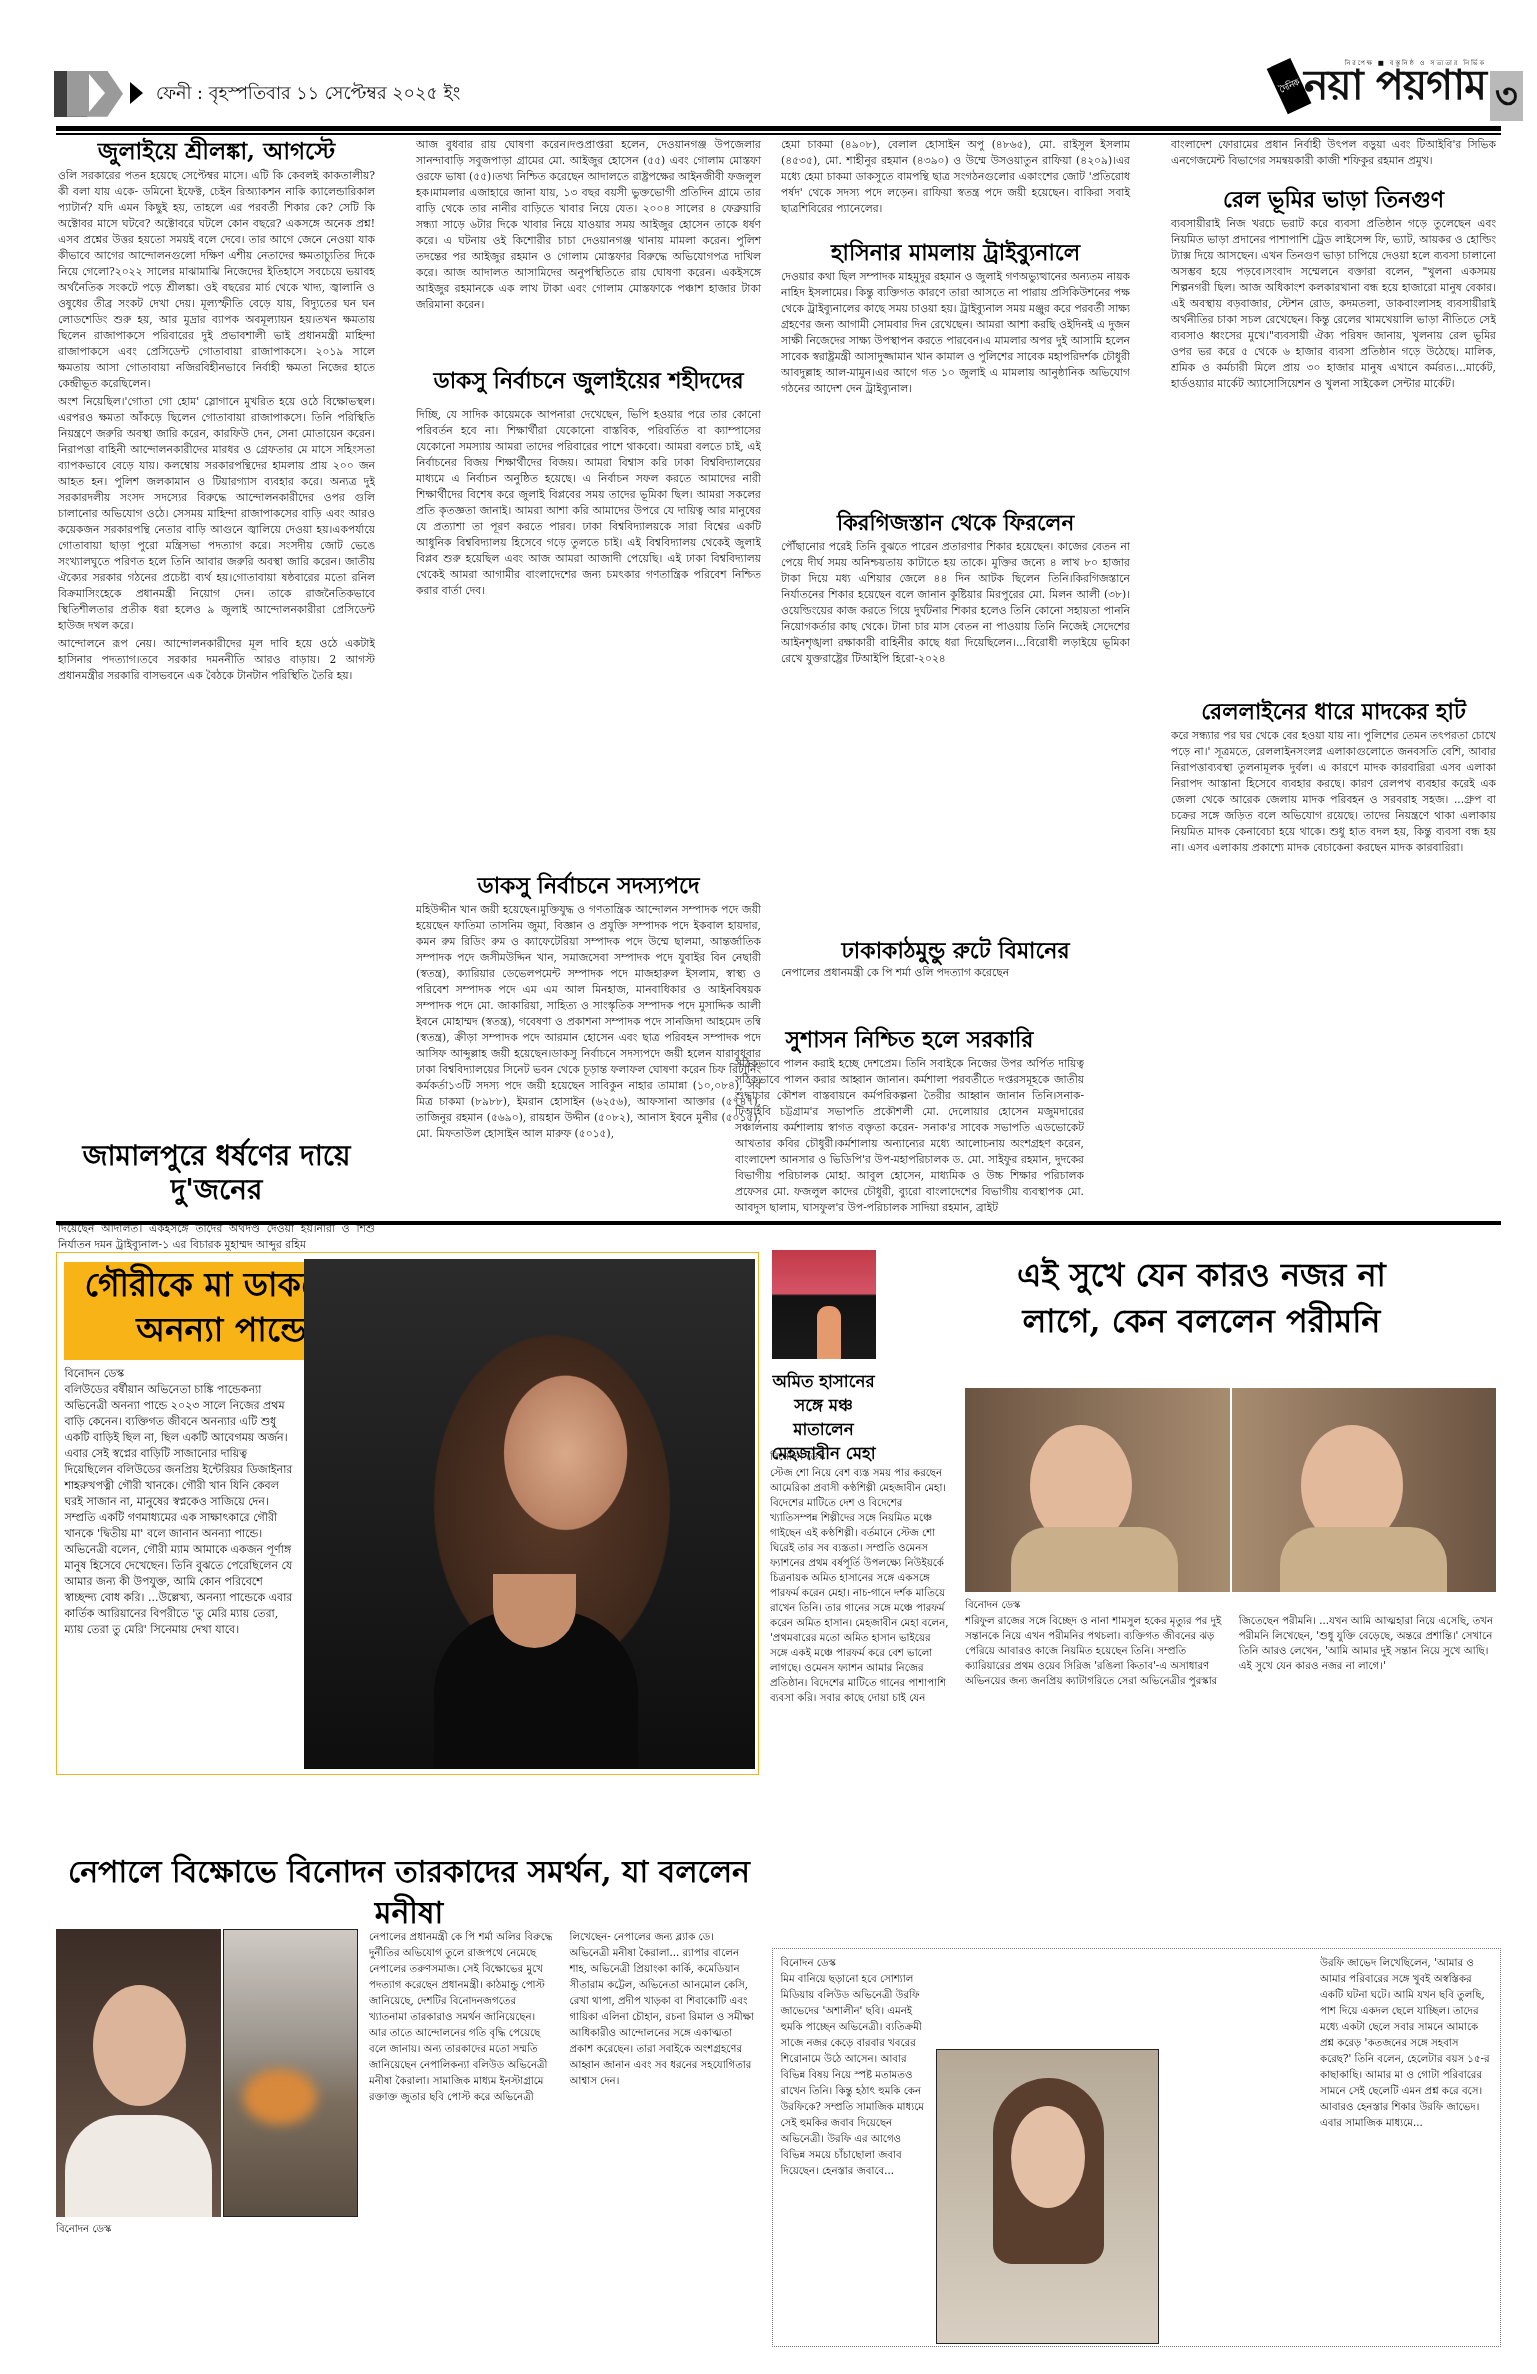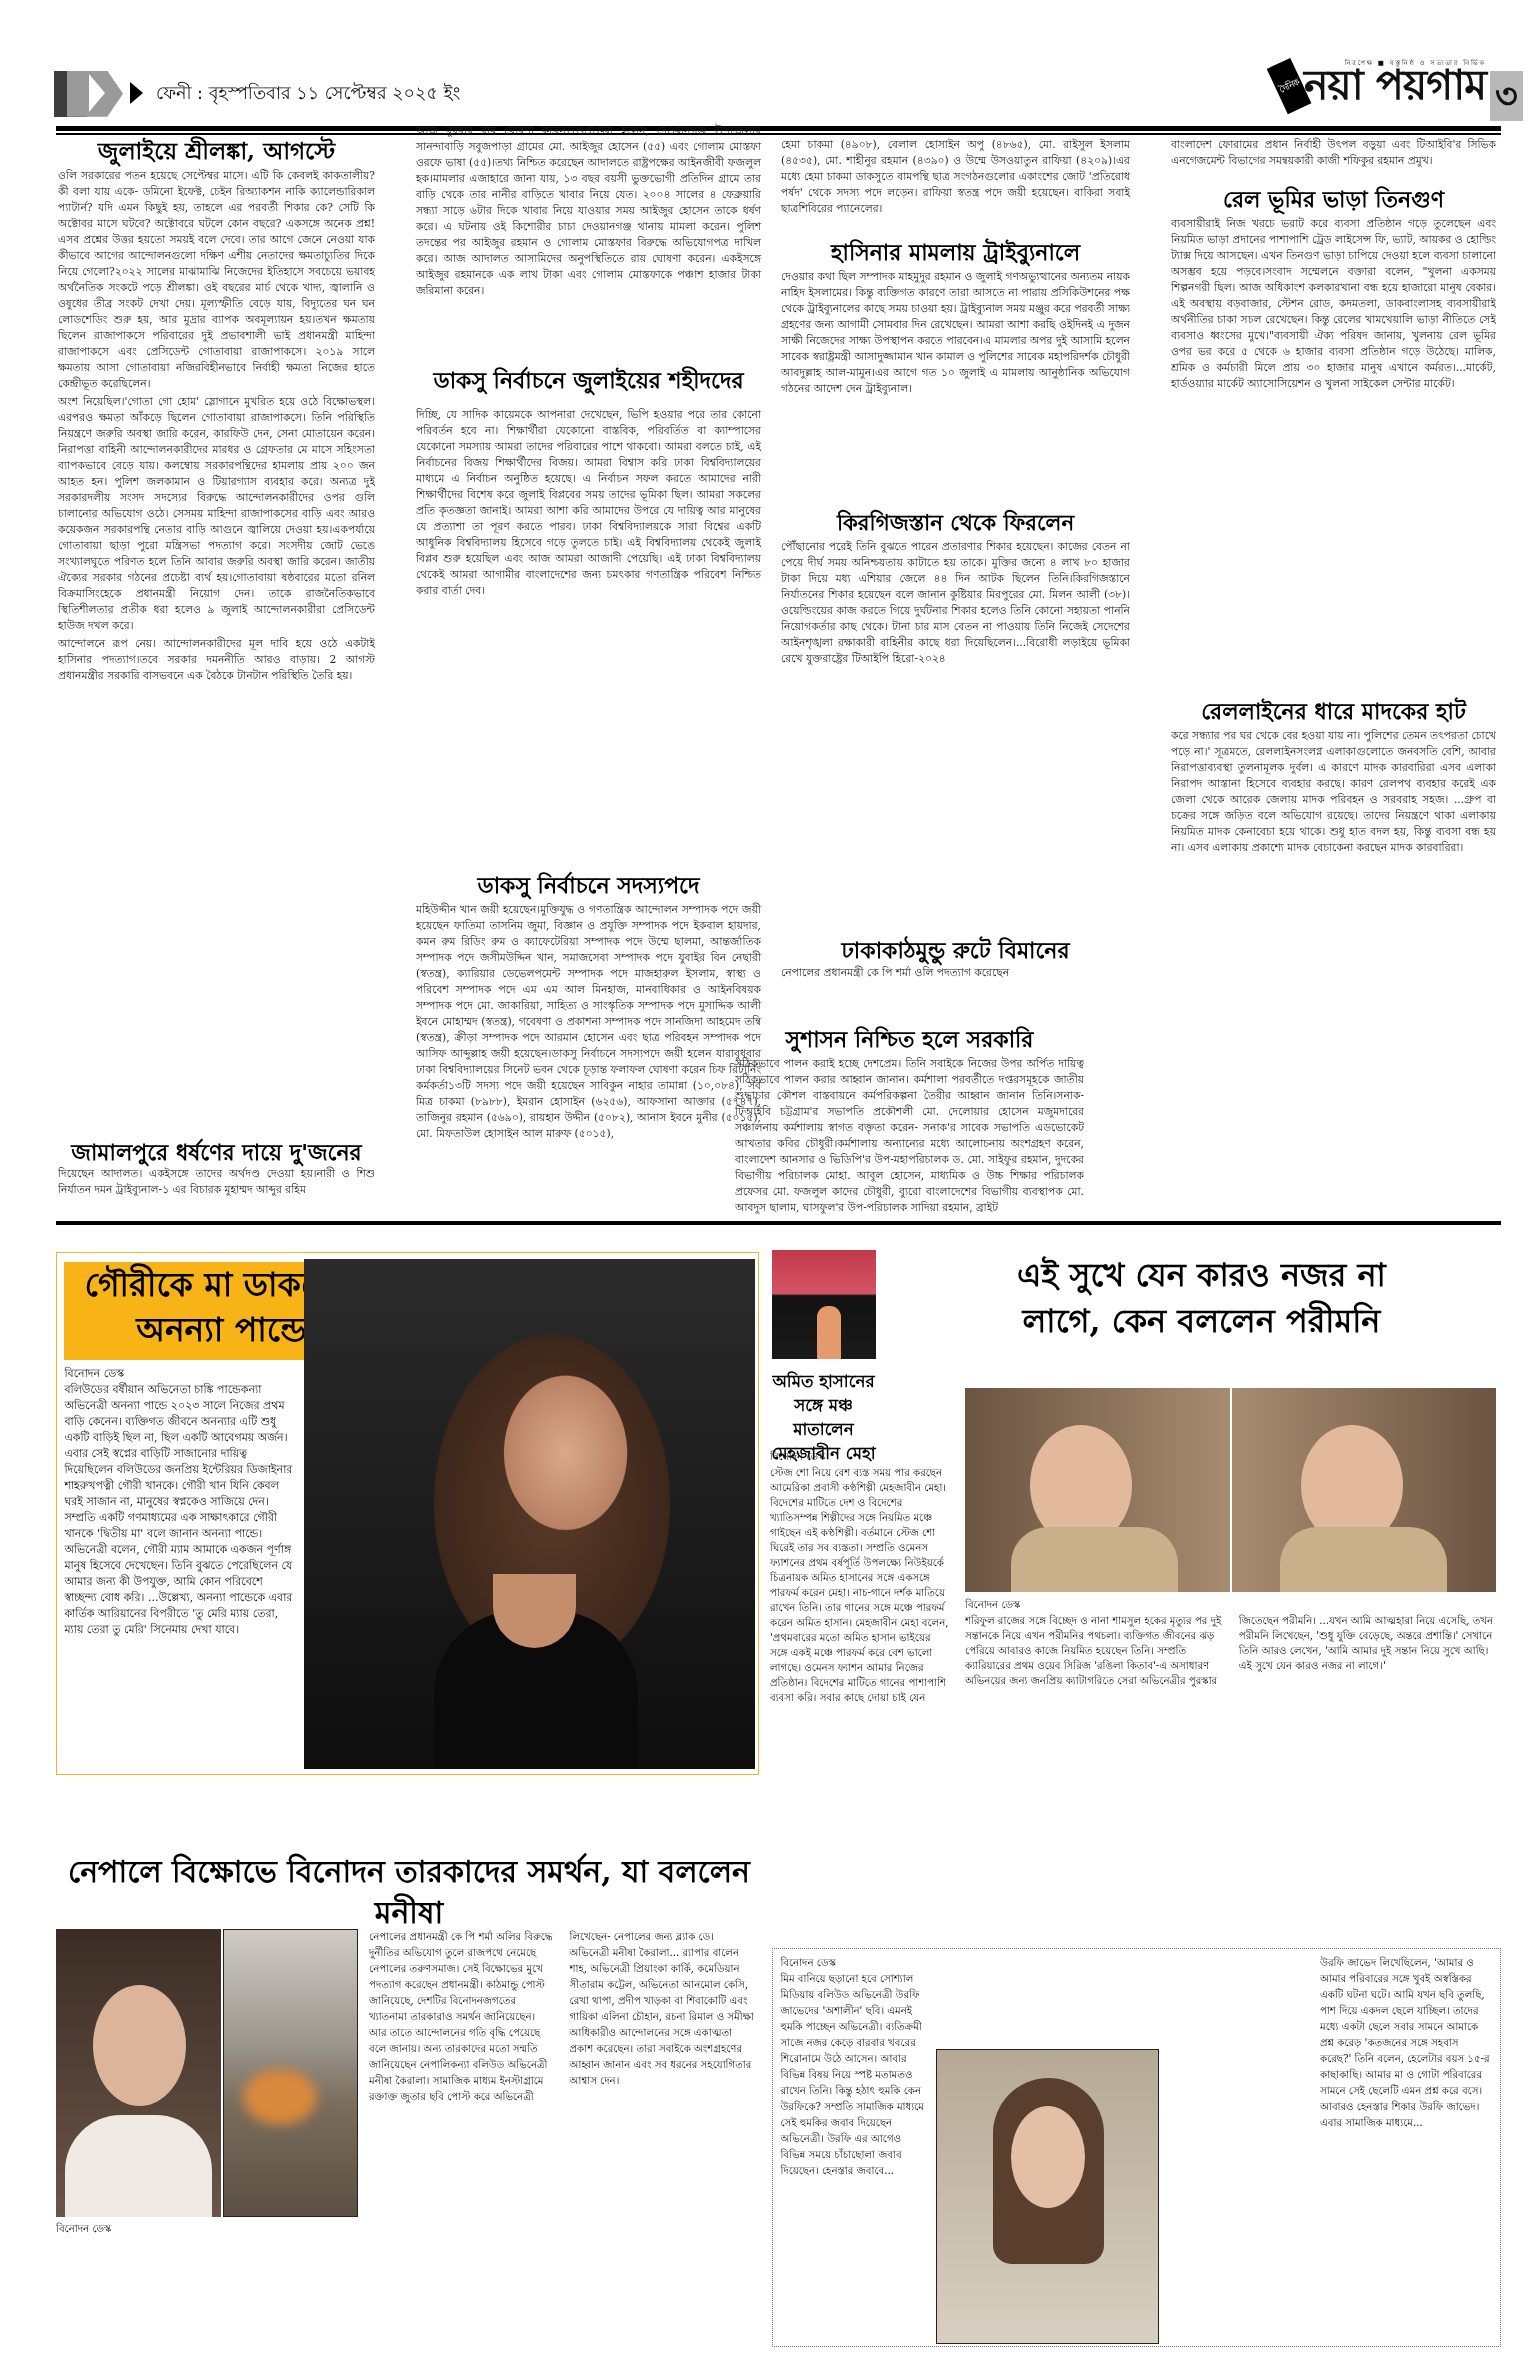--- a/index.html
+++ b/index.html
@@ -59,25 +59,25 @@
 
   <div class="col" style="left:58px;top:137px;width:317px;">
     <div class="art-head" style="font-size:23px;margin-bottom:3.7px;">জুলাইয়ে শ্রীলঙ্কা, আগস্টে</div>
     <div class="art-body" style="height:961px;overflow:hidden;">
       <p>ওলি সরকারের পতন হয়েছে সেপ্টেম্বর মাসে। এটি কি কেবলই কাকতালীয়? কী বলা যায় একে- ডমিনো ইফেক্ট, চেইন রিঅ্যাকশন নাকি ক্যালেন্ডারিকাল প্যাটার্ন? যদি এমন কিছুই হয়, তাহলে এর পরবর্তী শিকার কে? সেটি কি অক্টোবর মাসে ঘটবে? অক্টোবরে ঘটলে কোন বছরে? একসঙ্গে অনেক প্রশ্ন!এসব প্রশ্নের উত্তর হয়তো সময়ই বলে দেবে। তার আগে জেনে নেওয়া যাক কীভাবে আগের আন্দোলনগুলো দক্ষিণ এশীয় নেতাদের ক্ষমতাচ্যুতির দিকে নিয়ে গেলো?২০২২ সালের মাঝামাঝি নিজেদের ইতিহাসে সবচেয়ে ভয়াবহ অর্থনৈতিক সংকটে পড়ে শ্রীলঙ্কা। ওই বছরের মার্চ থেকে খাদ্য, জ্বালানি ও ওষুধের তীব্র সংকট দেখা দেয়। মূল্যস্ফীতি বেড়ে যায়, বিদ্যুতের ঘন ঘন লোডশেডিং শুরু হয়, আর মুদ্রার ব্যাপক অবমূল্যায়ন হয়।তখন ক্ষমতায় ছিলেন রাজাপাকসে পরিবারের দুই প্রভাবশালী ভাই প্রধানমন্ত্রী মাহিন্দা রাজাপাকসে এবং প্রেসিডেন্ট গোতাবায়া রাজাপাকসে। ২০১৯ সালে ক্ষমতায় আসা গোতাবায়া নজিরবিহীনভাবে নির্বাহী ক্ষমতা নিজের হাতে কেন্দ্রীভূত করেছিলেন।</p>
       <p>অংশ নিয়েছিল।'গোতা গো হোম' স্লোগানে মুখরিত হয়ে ওঠে বিক্ষোভস্থল। এরপরও ক্ষমতা আঁকড়ে ছিলেন গোতাবায়া রাজাপাকসে। তিনি পরিস্থিতি নিয়ন্ত্রণে জরুরি অবস্থা জারি করেন, কারফিউ দেন, সেনা মোতায়েন করেন। নিরাপত্তা বাহিনী আন্দোলনকারীদের মারধর ও গ্রেফতার মে মাসে সহিংসতা ব্যাপকভাবে বেড়ে যায়। কলম্বোয় সরকারপন্থিদের হামলায় প্রায় ২০০ জন আহত হন। পুলিশ জলকামান ও টিয়ারগ্যাস ব্যবহার করে। অন্যত্র দুই সরকারদলীয় সংসদ সদস্যের বিরুদ্ধে আন্দোলনকারীদের ওপর গুলি চালানোর অভিযোগ ওঠে। সেসময় মাহিন্দা রাজাপাকসের বাড়ি এবং আরও কয়েকজন সরকারপন্থি নেতার বাড়ি আগুনে জ্বালিয়ে দেওয়া হয়।একপর্যায়ে গোতাবায়া ছাড়া পুরো মন্ত্রিসভা পদত্যাগ করে। সংসদীয় জোট ভেঙে সংখ্যালঘুতে পরিণত হলে তিনি আবার জরুরি অবস্থা জারি করেন। জাতীয় ঐক্যের সরকার গঠনের প্রচেষ্টা ব্যর্থ হয়।গোতাবায়া ষষ্ঠবারের মতো রনিল বিক্রমাসিংহেকে প্রধানমন্ত্রী নিয়োগ দেন। তাকে রাজনৈতিকভাবে স্থিতিশীলতার প্রতীক ধরা হলেও ৯ জুলাই আন্দোলনকারীরা প্রেসিডেন্ট হাউজ দখল করে।</p>
       <p>আন্দোলনে রূপ নেয়। আন্দোলনকারীদের মূল দাবি হয়ে ওঠে একটাই হাসিনার পদত্যাগ।তবে সরকার দমননীতি আরও বাড়ায়। 2 আগস্ট প্রধানমন্ত্রীর সরকারি বাসভবনে এক বৈঠকে টানটান পরিস্থিতি তৈরি হয়।</p>
     </div>
   </div>
   <div class="col" style="left:58px;top:1139px;width:317px;">
-    <div class="art-head" style="font-size:22px;margin-bottom:1px;">জামালপুরে ধর্ষণের দায়ে দু'জনের</div>
+    <div class="art-head" style="font-size:28px;margin-bottom:15px;">জামালপুরে ধর্ষণের দায়ে দু'জনের</div>
     <div class="art-body">দিয়েছেন আদালত। একইসঙ্গে তাদের অর্থদণ্ড দেওয়া হয়।নারী ও শিশু নির্যাতন দমন ট্রাইব্যুনাল-১ এর বিচারক মুহাম্মদ আব্দুর রহিম</div>
   </div>
 
-  <div class="col" style="left:416px;top:123px;width:345px;">
+  <div class="col" style="left:416px;top:137px;width:345px;">
     <div class="art-body">আজ বুধবার রায় ঘোষণা করেন।দণ্ডপ্রাপ্তরা হলেন, দেওয়ানগঞ্জ উপজেলার সানন্দাবাড়ি সবুজপাড়া গ্রামের মো. আইজুর হোসেন (৫৫) এবং গোলাম মোস্তফা ওরফে ভাষা (৫৫)।তথ্য নিশ্চিত করেছেন আদালতে রাষ্ট্রপক্ষের আইনজীবী ফজলুল হক।মামলার এজাহারে জানা যায়, ১৩ বছর বয়সী ভুক্তভোগী প্রতিদিন গ্রামে তার বাড়ি থেকে তার নানীর বাড়িতে খাবার নিয়ে যেত। ২০০৪ সালের ৪ ফেব্রুয়ারি সন্ধ্যা সাড়ে ৬টার দিকে খাবার নিয়ে যাওয়ার সময় আইজুর হোসেন তাকে ধর্ষণ করে। এ ঘটনায় ওই কিশোরীর চাচা দেওয়ানগঞ্জ থানায় মামলা করেন। পুলিশ তদন্তের পর আইজুর রহমান ও গোলাম মোস্তফার বিরুদ্ধে অভিযোগপত্র দাখিল করে। আজ আদালত আসামিদের অনুপস্থিতিতে রায় ঘোষণা করেন। একইসঙ্গে আইজুর রহমানকে এক লাখ টাকা এবং গোলাম মোস্তফাকে পঞ্চাশ হাজার টাকা জরিমানা করেন।</div>
   </div>
   <div class="col" style="left:416px;top:367px;width:345px;">
     <div class="art-head" style="font-size:22px;margin-bottom:14px;">ডাকসু নির্বাচনে জুলাইয়ের শহীদদের</div>
     <div class="art-body" style="height:501px;overflow:hidden;">দিচ্ছি, যে সাদিক কায়েমকে আপনারা দেখেছেন, ভিপি হওয়ার পরে তার কোনো পরিবর্তন হবে না। শিক্ষার্থীরা যেকোনো বাস্তবিক, পরিবর্তিত বা ক্যাম্পাসের যেকোনো সমস্যায় আমরা তাদের পরিবারের পাশে থাকবো। আমরা বলতে চাই, এই নির্বাচনের বিজয় শিক্ষার্থীদের বিজয়। আমরা বিশ্বাস করি ঢাকা বিশ্ববিদ্যালয়ের মাধ্যমে এ নির্বাচন অনুষ্ঠিত হয়েছে। এ নির্বাচন সফল করতে আমাদের নারী শিক্ষার্থীদের বিশেষ করে জুলাই বিপ্লবের সময় তাদের ভূমিকা ছিল। আমরা সকলের প্রতি কৃতজ্ঞতা জানাই। আমরা আশা করি আমাদের উপরে যে দায়িত্ব আর মানুষের যে প্রত্যাশা তা পূরণ করতে পারব। ঢাকা বিশ্ববিদ্যালয়কে সারা বিশ্বের একটি আধুনিক বিশ্ববিদ্যালয় হিসেবে গড়ে তুলতে চাই। এই বিশ্ববিদ্যালয় থেকেই জুলাই বিপ্লব শুরু হয়েছিল এবং আজ আমরা আজাদী পেয়েছি। এই ঢাকা বিশ্ববিদ্যালয় থেকেই আমরা আগামীর বাংলাদেশের জন্য চমৎকার গণতান্ত্রিক পরিবেশ নিশ্চিত করার বার্তা দেব।</div>
   </div>
   <div class="col" style="left:416px;top:872px;width:345px;">
     <div class="art-head" style="font-size:22px;margin-bottom:3.7px;">ডাকসু নির্বাচনে সদস্যপদে</div>
     <div class="art-body" style="height:250px;overflow:hidden;">মহিউদ্দীন খান জয়ী হয়েছেন।মুক্তিযুদ্ধ ও গণতান্ত্রিক আন্দোলন সম্পাদক পদে জয়ী হয়েছেন ফাতিমা তাসনিম জুমা, বিজ্ঞান ও প্রযুক্তি সম্পাদক পদে ইকবাল হায়দার, কমন রুম রিডিং রুম ও ক্যাফেটেরিয়া সম্পাদক পদে উম্মে ছালমা, আন্তর্জাতিক সম্পাদক পদে জসীমউদ্দিন খান, সমাজসেবা সম্পাদক পদে যুবাইর বিন নেছারী (স্বতন্ত্র), ক্যারিয়ার ডেভেলপমেন্ট সম্পাদক পদে মাজহারুল ইসলাম, স্বাস্থ্য ও পরিবেশ সম্পাদক পদে এম এম আল মিনহাজ, মানবাধিকার ও আইনবিষয়ক সম্পাদক পদে মো. জাকারিয়া, সাহিত্য ও সাংস্কৃতিক সম্পাদক পদে মুসাদ্দিক আলী ইবনে মোহাম্মদ (স্বতন্ত্র), গবেষণা ও প্রকাশনা সম্পাদক পদে সানজিদা আহমেদ তন্বি (স্বতন্ত্র), ক্রীড়া সম্পাদক পদে আরমান হোসেন এবং ছাত্র পরিবহন সম্পাদক পদে আসিফ আব্দুল্লাহ জয়ী হয়েছেন।ডাকসু নির্বাচনে সদস্যপদে জয়ী হলেন যারাবুধবার ঢাকা বিশ্ববিদ্যালয়ের সিনেট ভবন থেকে চূড়ান্ত ফলাফল ঘোষণা করেন চিফ রিটার্নিং কর্মকর্তা১৩টি সদস্য পদে জয়ী হয়েছেন সাবিকুন নাহার তামান্না (১০,০৮৪), সর্ব মিত্র চাকমা (৮৯৮৮), ইমরান হোসাইন (৬২৫৬), আফসানা আক্তার (৫৭৪৭), তাজিনুর রহমান (৫৬৯০), রায়হান উদ্দীন (৫০৮২), আনাস ইবনে মুনীর (৫০১৫), মো. মিফতাউল হোসাইন আল মারুফ (৫০১৫),</div>
   </div>

